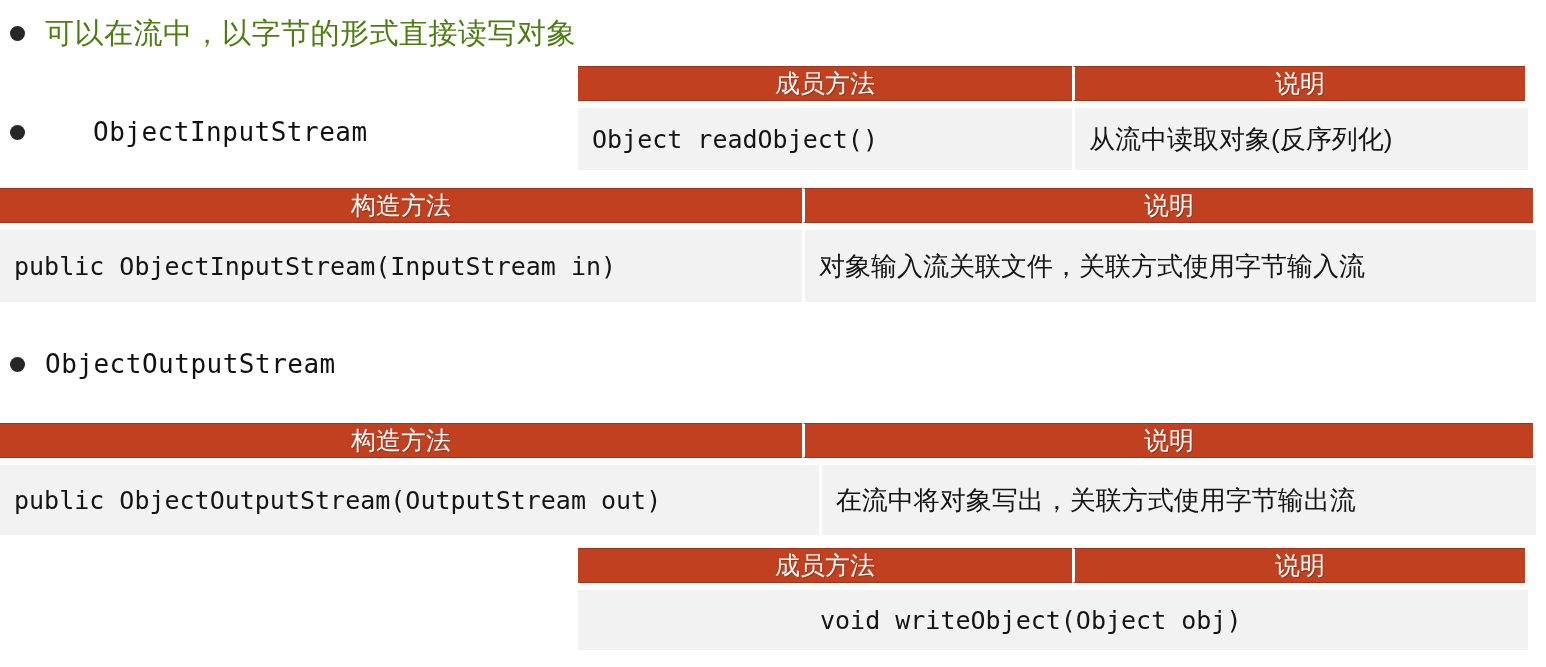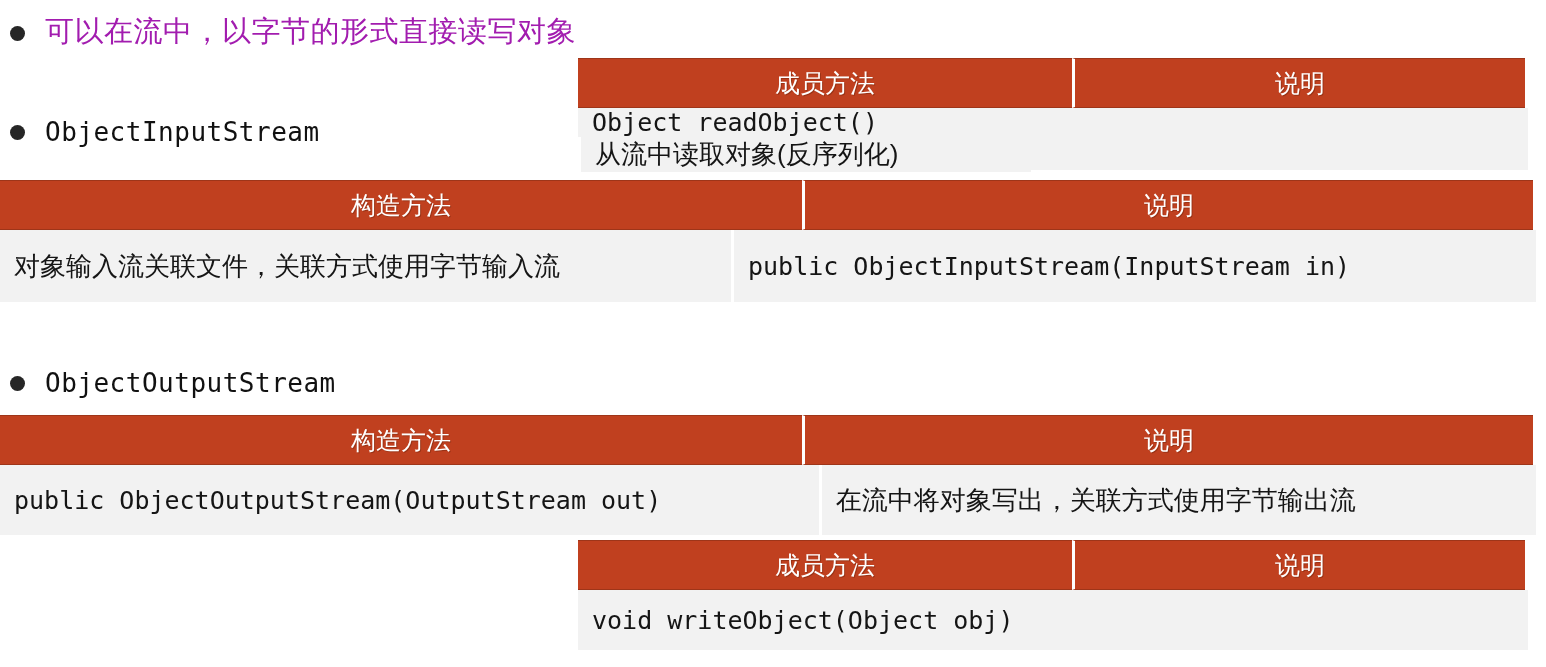--- a/index.html
+++ b/index.html
@@ -29,50 +29,51 @@
   }
   .bullet-dot {
     width: 15px;
     height: 15px;
     border-radius: 50%;
     background: #262626;
     flex: 0 0 auto;
     margin-right: 20px;
   }
   .bullet-text-cn {
-    font-family: Liberation Mono, monospace;
+    font-family: Liberation Sans, sans-serif;
     font-size: 29px;
     line-height: 1.1;
-    color: #a21caf;
+    color: #4d7c0f;
     letter-spacing: 0.5px;
   }
   .bullet-text-mono {
     font-family: "DejaVu Sans Mono", "Liberation Mono", monospace;
     font-size: 26px;
     line-height: 1.1;
     color: #111111;
     letter-spacing: 0.5px;
   }
 
   #bullet-intro { left: 10px; top: 18px; }
-  #bullet-ois   { left: 10px; top: 118px; }
-  #bullet-oos   { left: 10px; top: 369px; }
+  #bullet-ois   { left: 10px; top: 118px; gap: 48px; }
+  #bullet-oos   { left: 10px; top: 350px; }
 
   
   .tbl {
     position: absolute;
     display: flex;
     flex-direction: column;
   }
   .tbl-row {
     display: flex;
     flex-direction: row;
   }
   .tbl-head {
     height: 50px;
+    align-items: center;
   }
   .tbl-head .cell {
     background: #C0401F;
     color: #ffffff;
     font-family: "DejaVu Sans", "Liberation Sans", sans-serif;
     font-size: 25px;
     display: flex;
     align-items: center;
     justify-content: center;
     box-sizing: border-box;
@@ -106,39 +107,39 @@
   .cell-cn {
     font-family: Liberation Sans, sans-serif;
     font-size: 26px;
     padding-left: 14px;
   }
 
   
   #table-ois-method { left: 578px; top: 58px; width: 950px; }
   #table-ois-method .c1 { width: 494px; }
   #table-ois-method .c2 { width: 453px; }
-  #table-ois-method .tbl-body { height: 62px; flex-direction: column; }
+  #table-ois-method .tbl-body { height: 62px; }
 
   
   #table-ois-ctor { left: 0px; top: 180px; width: 1536px; }
   #table-ois-ctor .c1 { width: 802px; }
   #table-ois-ctor .c2 { width: 731px; }
   #table-ois-ctor .tbl-body { height: 72px; }
 
   
   #table-oos-ctor { left: 0px; top: 415px; width: 1536px; }
   #table-oos-ctor .c1 { width: 802px; }
   #table-oos-ctor .c2 { width: 731px; }
   #table-oos-ctor .tbl-body { height: 70px; gap: 32px; }
 
   
   #table-oos-method { left: 578px; top: 540px; width: 950px; }
   #table-oos-method .c1 { width: 494px; }
   #table-oos-method .c2 { width: 453px; }
-  #table-oos-method .tbl-body { height: 60px; }
+  #table-oos-method .tbl-body { height: 60px; justify-content: center; }
 </style>
 </head>
 <body>
 
 <div class="slide">
 
   <div class="bullet" id="bullet-intro">
     <span class="bullet-dot"></span>
     <span class="bullet-text-cn">可以在流中，以字节的形式直接读写对象</span>
   </div>
@@ -163,22 +164,22 @@
       <div class="cell c2 cell-cn">从流中读取对象(反序列化)</div>
     </div>
   </div>
 
   <div class="tbl" id="table-ois-ctor">
     <div class="tbl-row tbl-head">
       <div class="cell c1">构造方法</div>
       <div class="cell c2">说明</div>
     </div>
     <div class="tbl-row tbl-body">
+      <div class="cell c1 cell-mono">public ObjectInputStream(InputStream in)</div>
       <div class="cell c2 cell-cn">对象输入流关联文件，关联方式使用字节输入流</div>
-      <div class="cell c1 cell-mono">public ObjectInputStream(InputStream in)</div>
     </div>
   </div>
 
   <div class="tbl" id="table-oos-ctor">
     <div class="tbl-row tbl-head">
       <div class="cell c1">构造方法</div>
       <div class="cell c2">说明</div>
     </div>
     <div class="tbl-row tbl-body">
       <div class="cell c1 cell-mono">public ObjectOutputStream(OutputStream out)</div>

